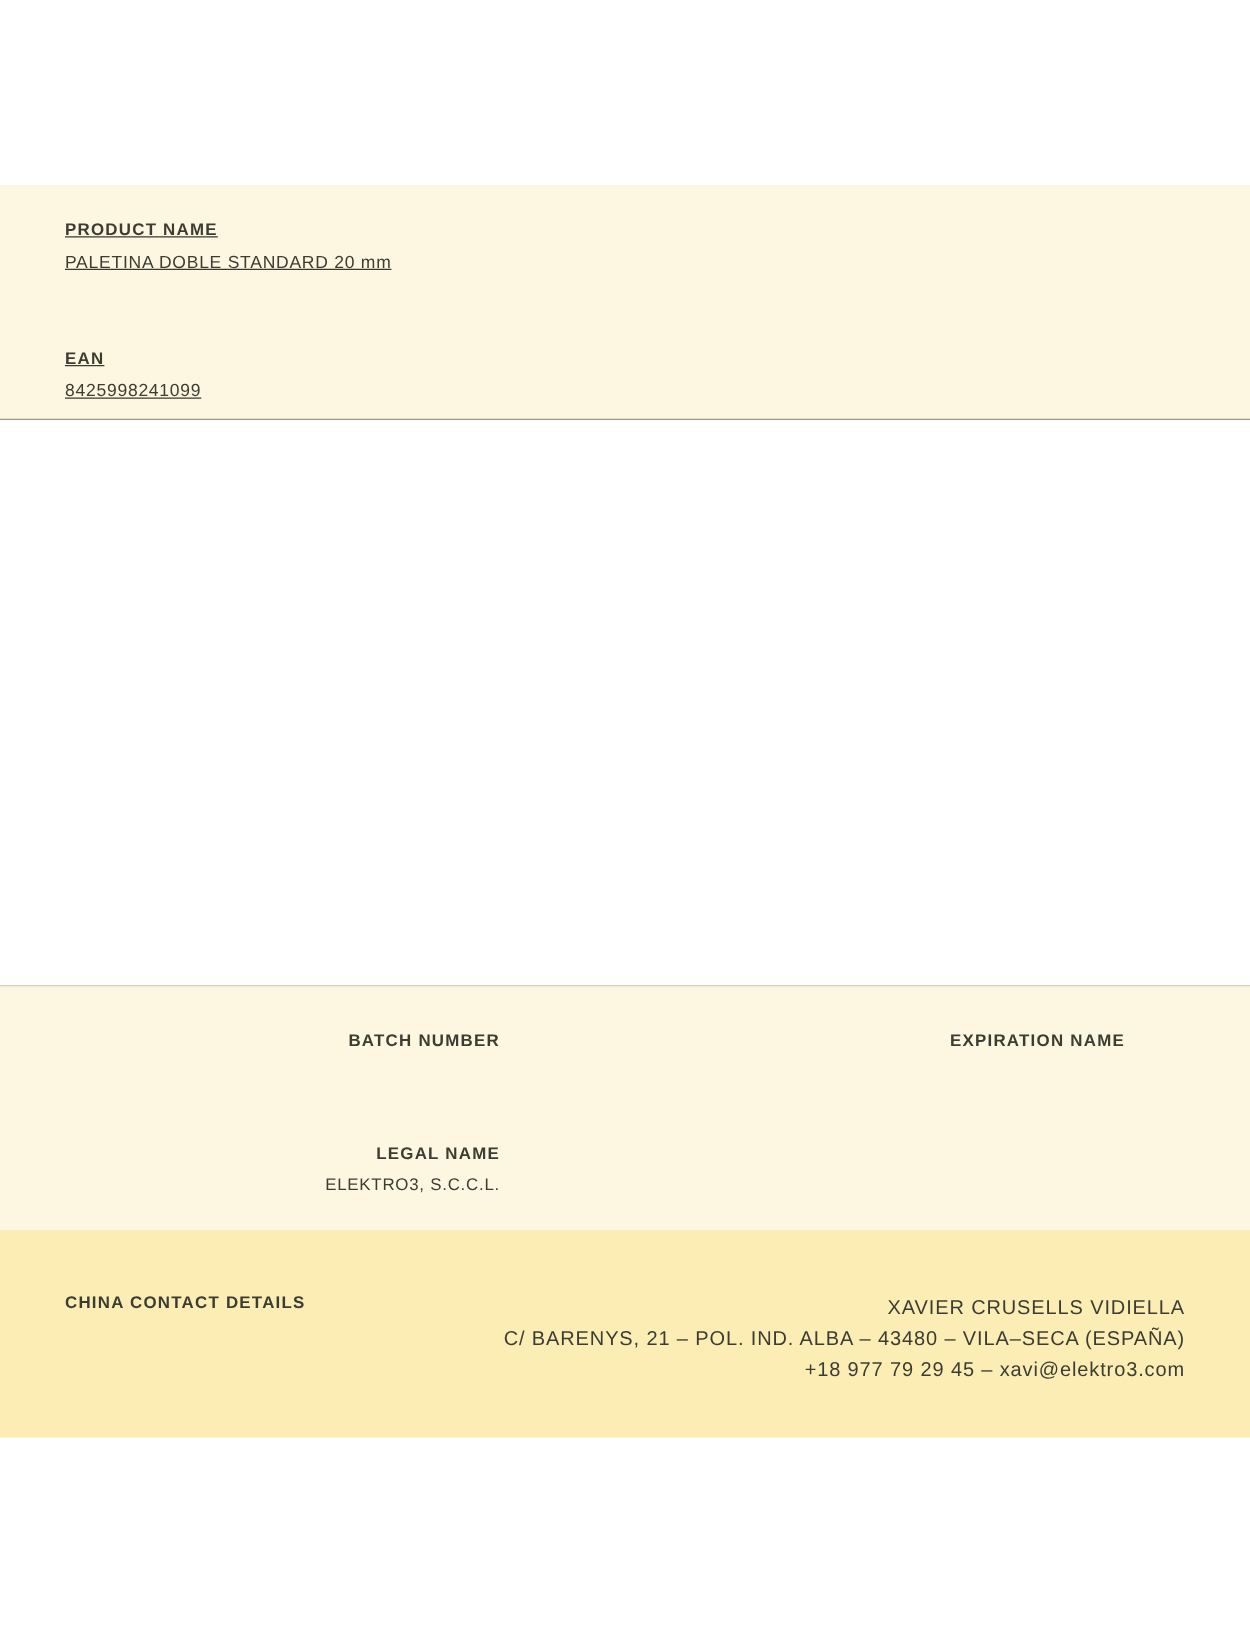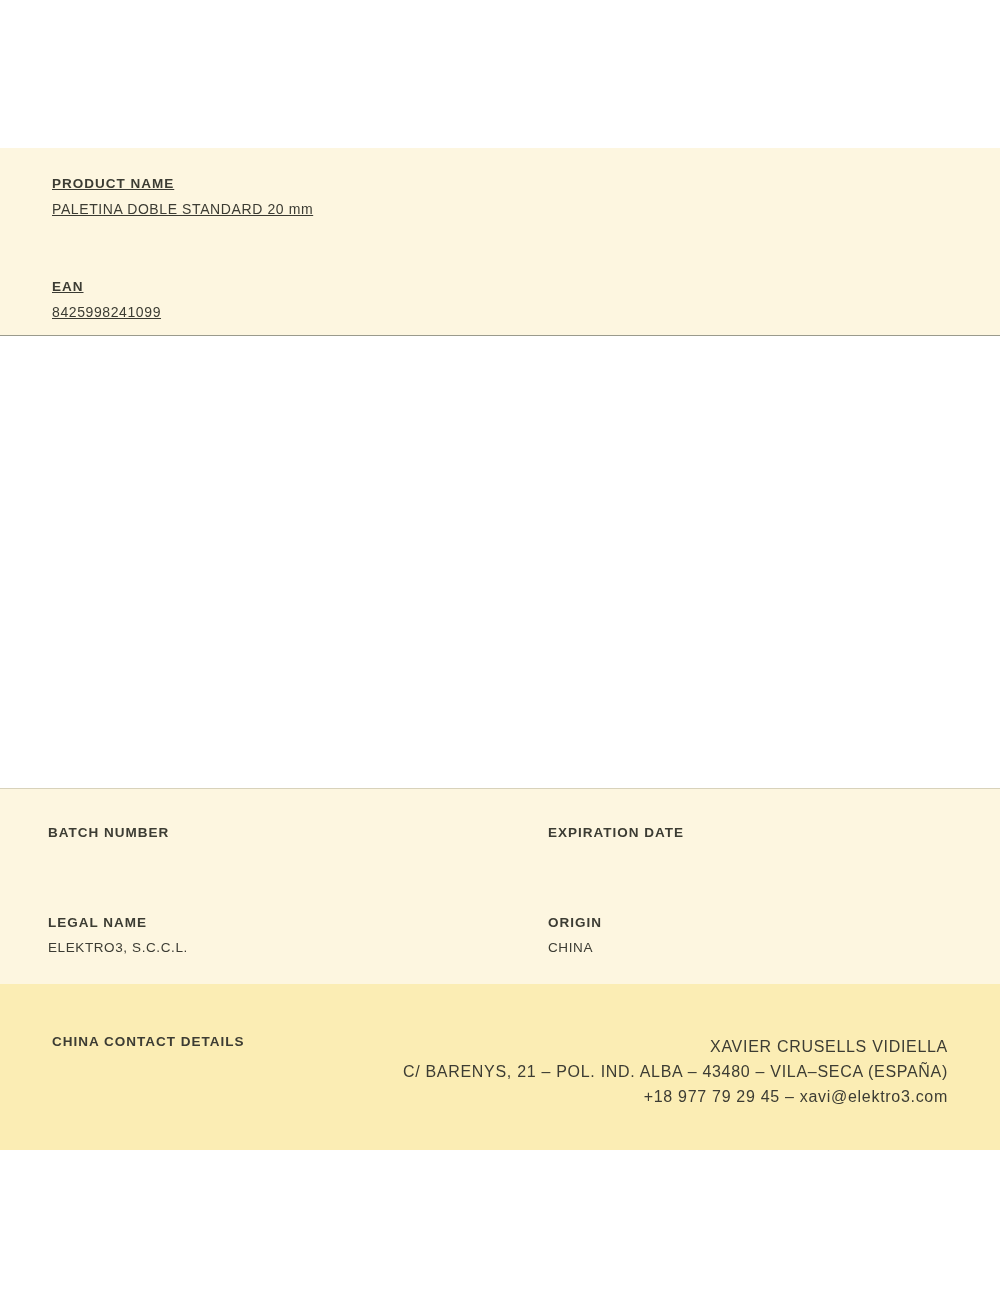--- a/index.html
+++ b/index.html
@@ -83,21 +83,21 @@
   .mid-row {
     position: absolute;
     width: 1000px;
     display: flex;
   }
   #mid-row-1 { top: 36px; }
   #mid-row-2 { top: 126px; }
 
   .mid-col {
     flex: 0 0 50%;
-    text-align: left;
+    text-align: right;
     padding-left: 48px;
   }
   .mid-col.left-col { padding-right: 100px; }
   .mid-col.right-col { padding-right: 100px; }
 
   .mid-label {
     font-size: 13.5px;
     font-weight: bold;
     letter-spacing: 1.0px;
     color: #3c3c33;
@@ -168,33 +168,29 @@
   <div class="block-white"></div>
 
   <div class="block-mid">
 
     <div class="mid-row" id="mid-row-1">
       <div class="mid-col left-col">
         <div class="mid-label">BATCH NUMBER</div>
         <div class="mid-value"></div>
       </div>
       <div class="mid-col right-col">
-        <div class="mid-label">EXPIRATION DATE</div>
+        <div class="mid-label">EXPIRATION NAME</div>
         <div class="mid-value"></div>
       </div>
     </div>
 
     <div class="mid-row" id="mid-row-2">
       <div class="mid-col left-col">
         <div class="mid-label">LEGAL NAME</div>
         <div class="mid-value">ELEKTRO3, S.C.C.L.</div>
-      </div>
-      <div class="mid-col right-col">
-        <div class="mid-label">ORIGIN</div>
-        <div class="mid-value">CHINA</div>
       </div>
     </div>
 
   </div>
 
   <div class="block-bottom">
     <div class="gpsr-label">CHINA CONTACT DETAILS</div>
     <div class="gpsr-lines">
       <div class="gpsr-line">XAVIER CRUSELLS VIDIELLA</div>
       <div class="gpsr-line">C/ BARENYS, 21 – POL. IND. ALBA – 43480 – VILA–SECA (ESPAÑA)</div>

